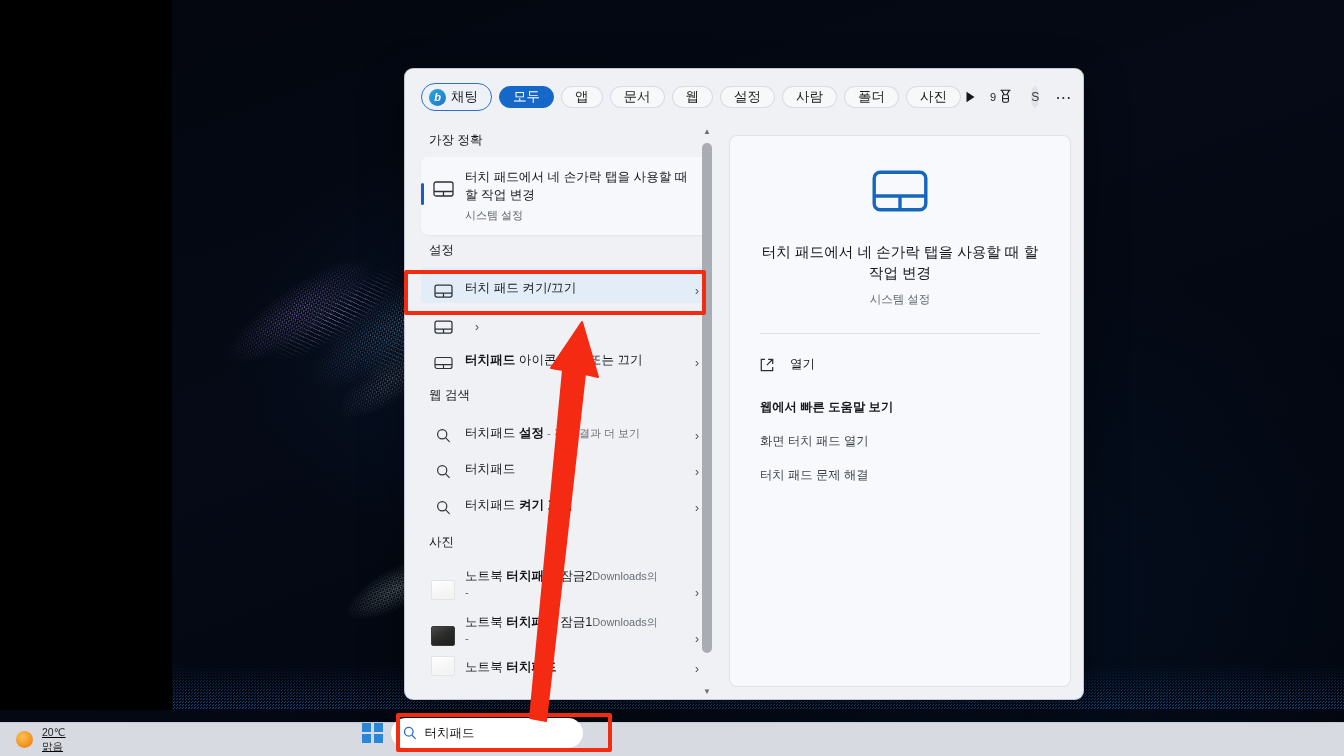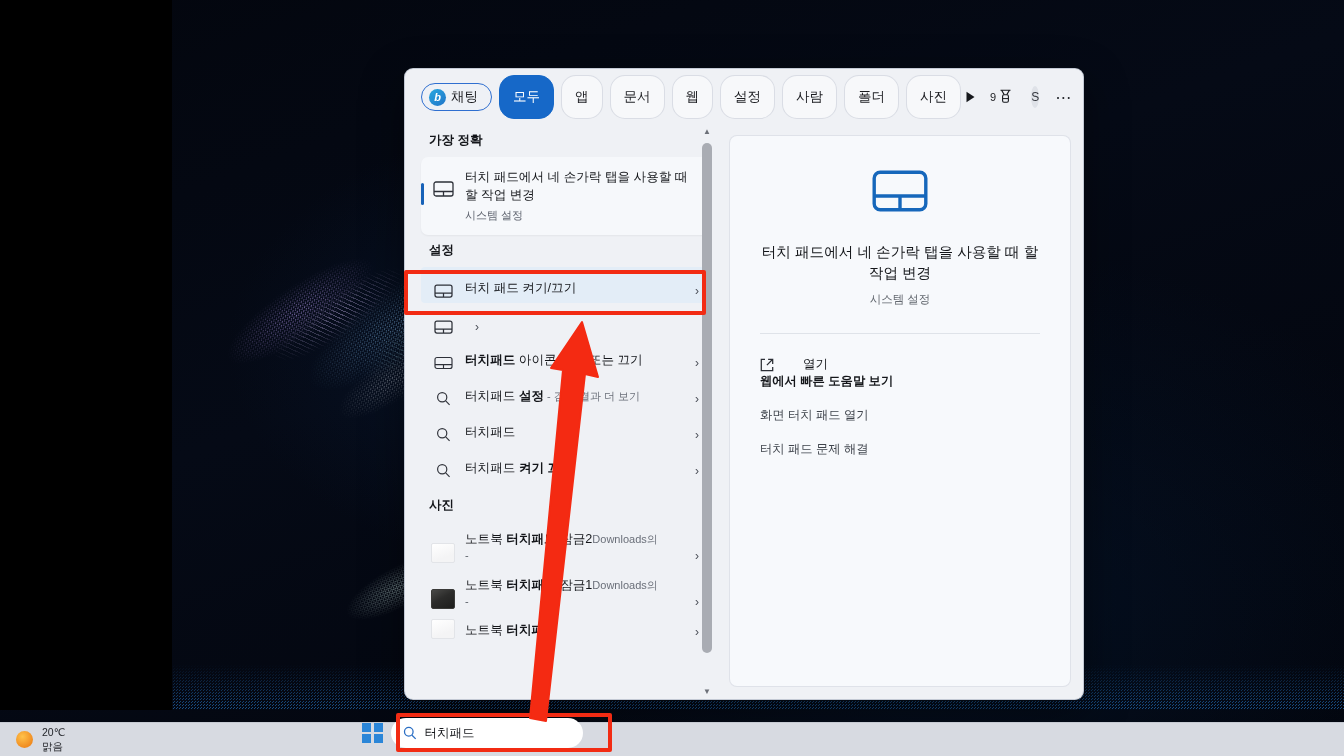--- a/index.html
+++ b/index.html
@@ -113,21 +113,21 @@
     cursor: pointer; white-space: nowrap;
   }
   .bing-mini {
     width: 17px; height: 17px; border-radius: 50%;
     background: linear-gradient(140deg,#2aa8e0,#1f74c8);
     display: flex; align-items: center; justify-content: center;
     color: #fff; font-size: 11px; font-weight: 700; font-style: italic;
     line-height: 1;
   }
   .tab {
-    height: 44px; padding: 0 13px;
+    height: 22px; padding: 0 13px;
     border-radius: 15px;
     background: #f7f8fa;
     border: 1px solid rgba(205,210,220,.7);
     display: flex; align-items: center;
     font-size: 13.5px; color: #1b1c20;
     cursor: pointer; white-space: nowrap;
     margin-left: 3px;
   }
   .tab.active {
     background: #1668c8; border-color: #1668c8; color: #fff;
@@ -149,21 +149,21 @@
   .body-row { flex: 1 1 auto; display: flex; min-height: 0; position: relative; }
 
   
   .results {
     width: 316px; flex: 0 0 316px;
     padding: 0 0 0 0;
     position: relative;
     overflow: hidden;
   }
   .sec-head {
-    font-size: 12.5px; font-weight: 700; color: #14161a;
+    font-size: 12.5px; font-weight: 400; color: #14161a;
     padding: 7px 0 8px 24px;
   }
   .best {
     margin: 0 10px 0 16px;
     background: #f6f8fb;
     border-radius: 7px;
     padding: 11px 10px 12px 0;
     display: flex; align-items: flex-start;
     position: relative;
     box-shadow: 0 1px 2px rgba(0,0,0,.05);
@@ -232,33 +232,33 @@
     padding: 34px 30px 20px;
     display: flex; flex-direction: column; align-items: center;
   }
   .pv-title {
     font-size: 14.6px; color: #14161a; text-align: center;
     line-height: 1.42; margin-top: 26px;
   }
   .pv-sub { font-size: 11.5px; color: #63686f; margin-top: 9px; }
   .pv-divider { width: 100%; height: 1px; background: #dfe3e9; margin: 26px 0 0; }
   .pv-open {
-    display: flex; align-items: center; gap: 29px;
+    display: flex; align-items: center; gap: 16px;
     align-self: flex-start; margin-top: 22px;
     font-size: 12.5px; color: #14161a; cursor: pointer;
   }
-  .pv-h { align-self: flex-start; font-size: 12.3px; font-weight: 700; color:#14161a; }
+  .pv-h { align-self: flex-start; margin-top: 26px; font-size: 12.3px; font-weight: 700; color:#14161a; }
   .pv-link { align-self: flex-start; margin-top: 17px; font-size: 12.3px; color: #3f444c; cursor: pointer; }
 
   
   #taskbar {
     position: absolute; left: 0; right: 0; bottom: 0; height: 34px;
     background: #d7dae1;
     border-top: 1px solid #c6cad2;
-    display: flex; align-items: center;
+    display: flex; align-items: center; text-decoration: underline;
   }
   .weather { display:flex; align-items:center; gap:9px; margin-left: 16px; }
   .sun { width: 17px; height: 17px; border-radius: 50%;
          background: radial-gradient(circle at 38% 33%, #ffc24a, #f08b20 70%); }
   .weather-txt { font-size: 10.5px; color: #1d1f24; line-height: 1.25; }
   .tb-center { position:absolute; left: 362px; bottom: 0; height: 46px; display: flex; align-items: center; gap: 8px;}
   .winlogo { display: grid; grid-template-columns: 9px 9px; grid-template-rows: 9px 9px; gap: 2.5px; }
   .winlogo i { background: #2b86d8; display:block; }
   .searchbox {
     width: 192px; height: 30px; border-radius: 16px;
@@ -390,20 +390,21 @@
           <div class="ico">
             <svg width="19" height="14" viewBox="0 0 19 14">
                 <rect x="1" y="1.5" width="17" height="11" rx="2" stroke="#2d3038" stroke-width="1.15" fill="none"></rect>
                 <path d="M1 8.6 H18 M9.5 8.6 V12.5" stroke="#2d3038" stroke-width="1.15"></path>
               </svg>
           </div>
           <div class="label"><b>터치패드</b><span> 아이콘 켜기 또는 끄기</span></div>
           <div class="chev">›</div>
         </div>
 
+        <div class="sec-head" style="padding-top:12px">웹 검색</div>
 
         <div class="row">
           <div class="ico">
             <svg width="15" height="15" viewBox="0 0 15 15">
                 <circle cx="6.2" cy="6.2" r="4.6" stroke="#32353c" stroke-width="1.2" fill="none"></circle>
                 <path d="M9.7 9.9 L13.6 13.8" stroke="#32353c" stroke-width="1.2"></path>
               </svg>
           </div>
           <div class="label"><span>터치패드 </span><b>설정</b><span class="sub"> - 검색 결과 더 보기</span></div>
           <div class="chev">›</div>

